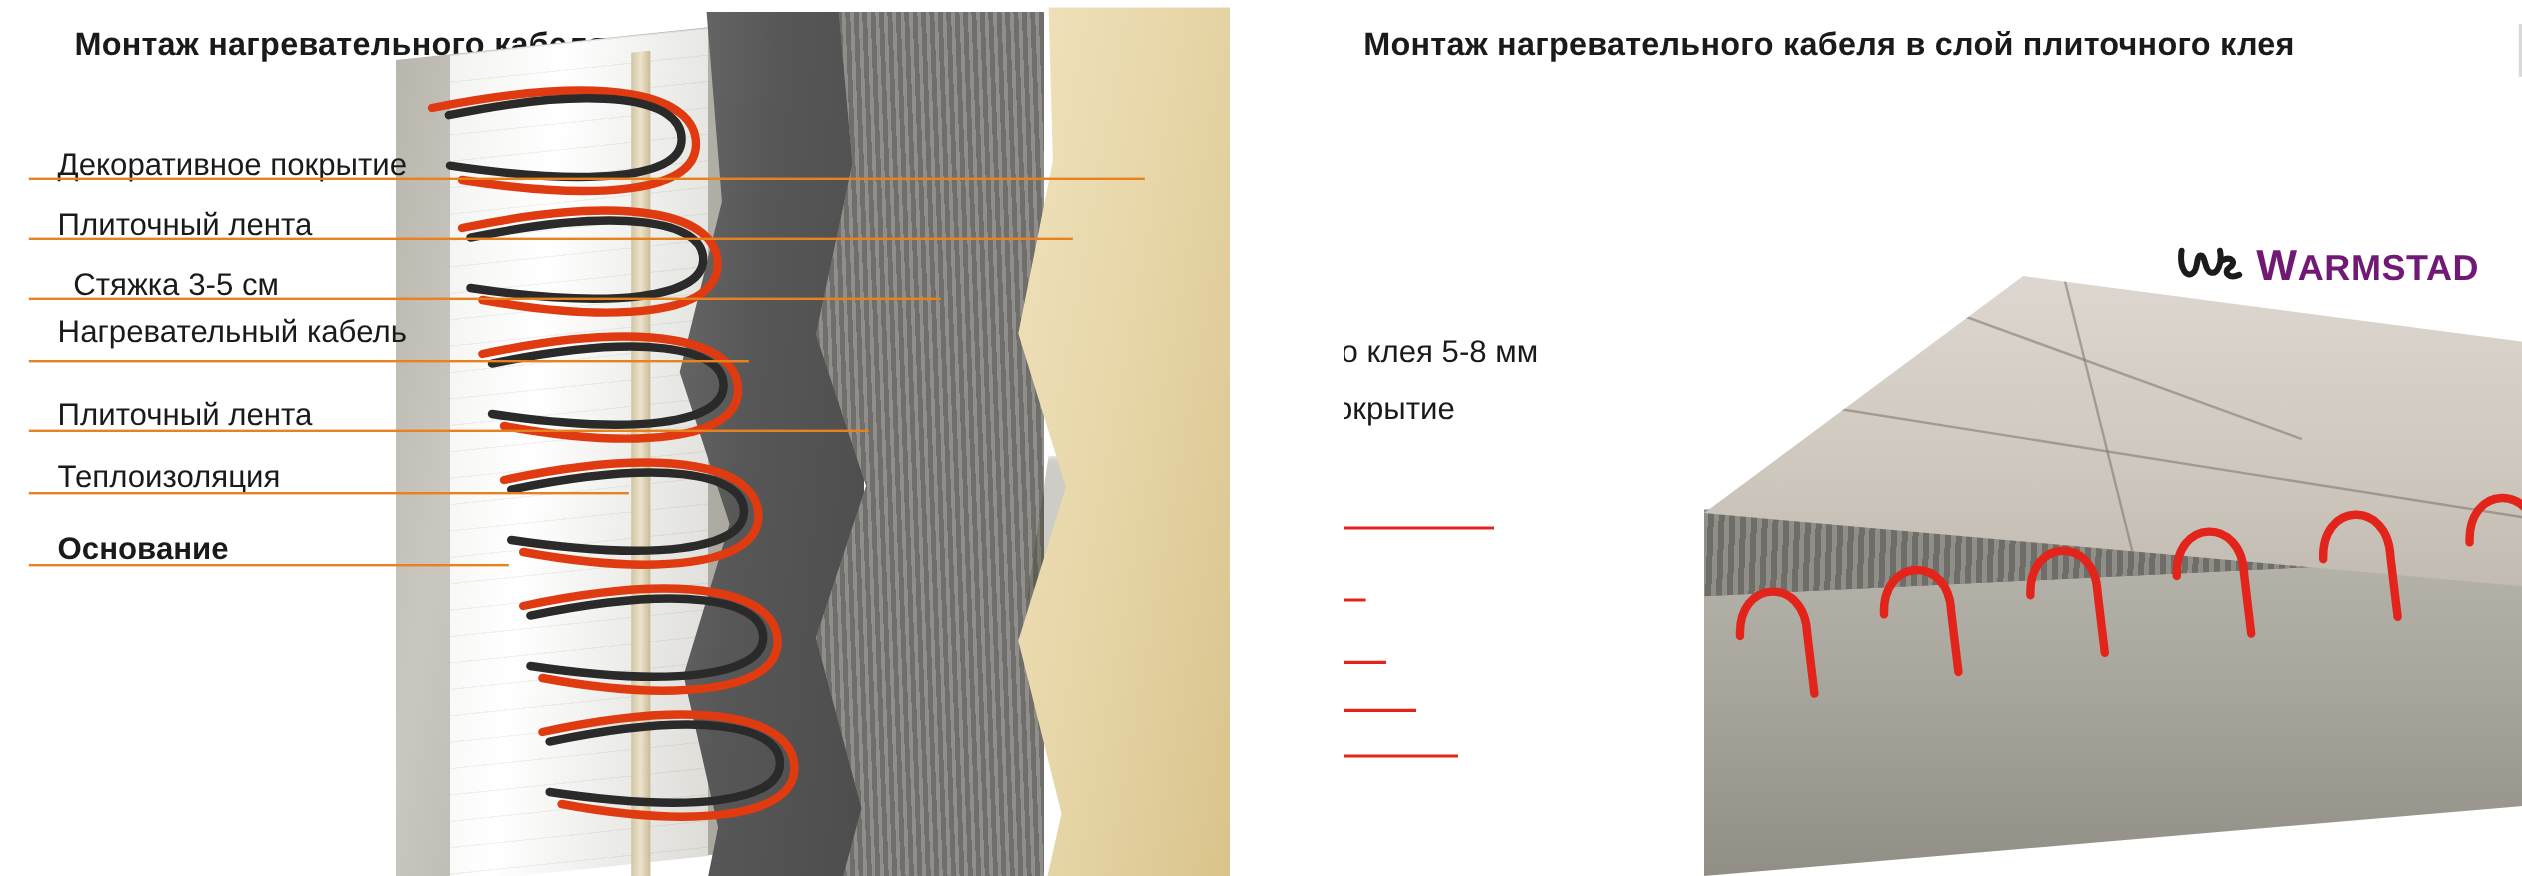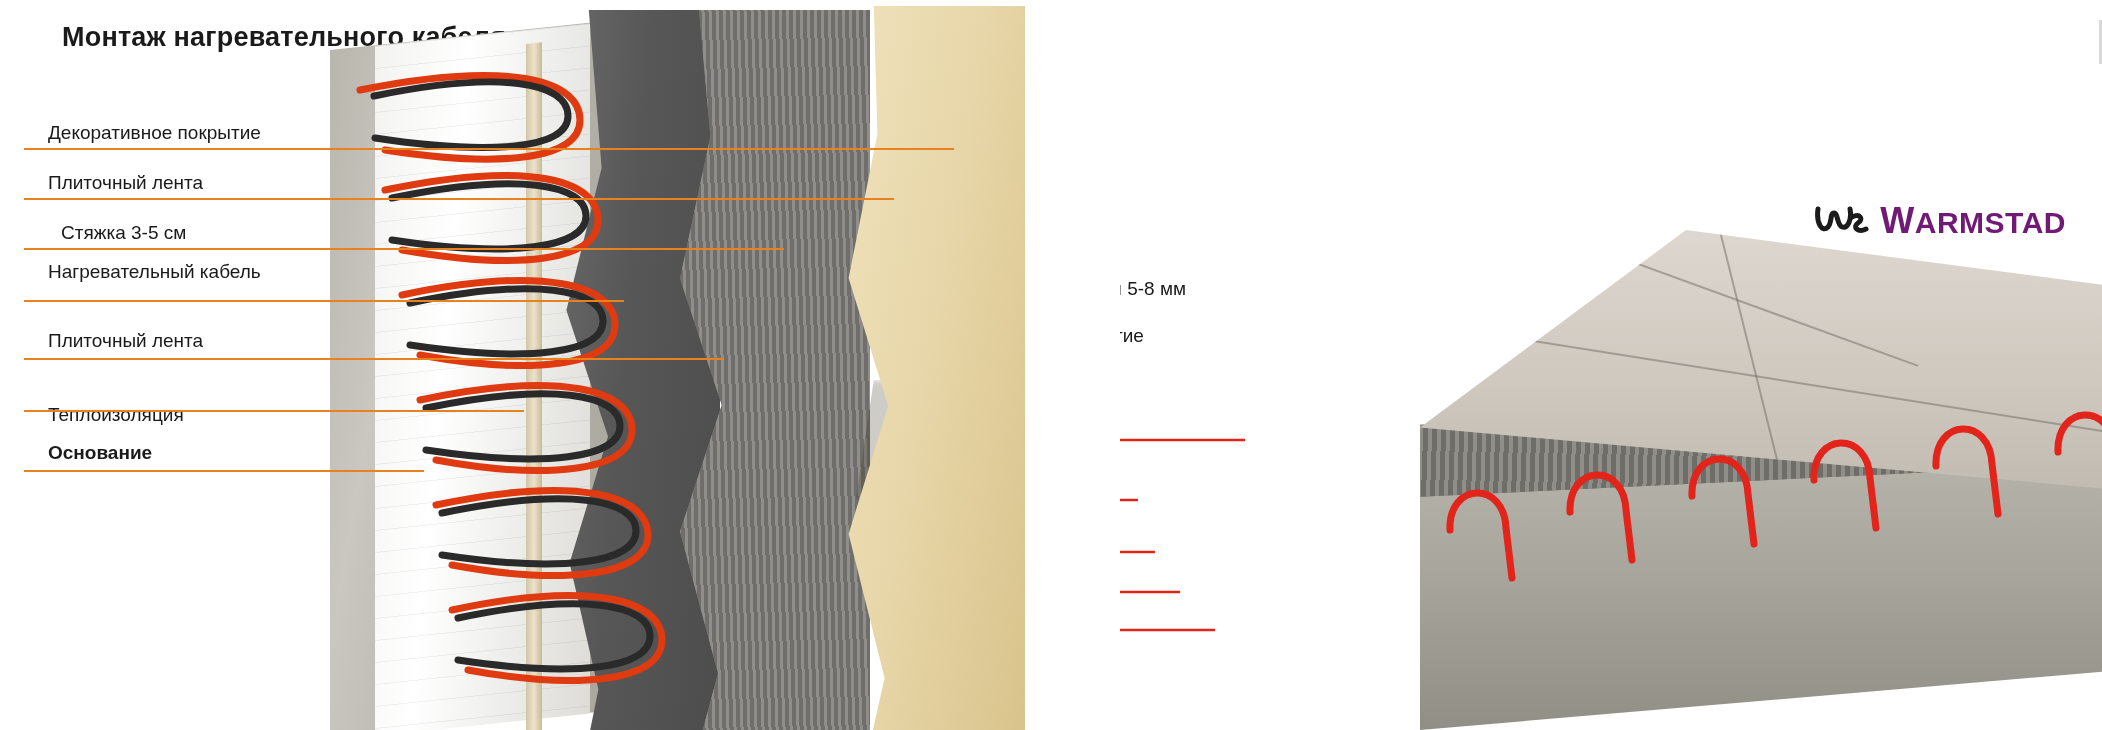--- a/index.html
+++ b/index.html
@@ -38,21 +38,21 @@
     color: #1a1a1a;
     letter-spacing: 0.2px;
     white-space: nowrap;
   }
   .panel-left .panel-title  { left: 62px; top: 22px; }
   .panel-right .panel-title { left: 16px; top: 22px; }
 
   
   .label {
     position: absolute;
-    font-size: 19px;
+    font-size: 26px;
     color: #1a1a1a;
     white-space: nowrap;
   }
 
   
   .leader {
     position: absolute;
     height: 2px;
     background: #e8821e;
   }
@@ -266,30 +266,31 @@
 
       <div class="label" style="left:48px; top:222px;margin-left:13px;">Стяжка 3-5 см</div>
       <div class="leader" style="left:24px; top:248px; width:760px;"></div>
 
       <div class="label" style="left:48px; top:261px;">Нагревательный кабель</div>
       <div class="leader" style="left:24px; top:300px; width:600px;"></div>
 
       <div class="label" style="left:48px; top:330px;">Плиточный лента</div>
       <div class="leader" style="left:24px; top:358px; width:700px;"></div>
 
-      <div class="label" style="left:48px; top:404px;">Теплоизоляция</div>
+      <div class="label" style="left:48px; top:382px;">Теплоизоляция</div>
       <div class="leader" style="left:24px; top:410px; width:500px;"></div>
 
       <div class="label" style="left:48px; top:442px;font-weight:bold;">Основание</div>
       <div class="leader" style="left:24px; top:470px; width:400px;"></div>
     </div>
   </div>
 
   <div class="panel panel-right">
 
+    <div class="panel-title">Монтаж нагревательного кабеля в слой плиточного клея</div>
     <div class="edge-tick"></div>
 
     <div class="illo-right">
       <div class="r-base"></div>
       <div class="r-glue"></div>
       <div class="r-tile">
         <div class="r-tile-line" style="left:188px; top:22px; width:330px; transform:rotate(20deg);"></div>
         <div class="r-tile-line" style="left:0px;  top:92px; width:700px; transform:rotate(9deg);"></div>
         <div class="r-tile-line" style="left:300px; top:0px;  width:240px; transform:rotate(76deg);"></div>
       </div>

